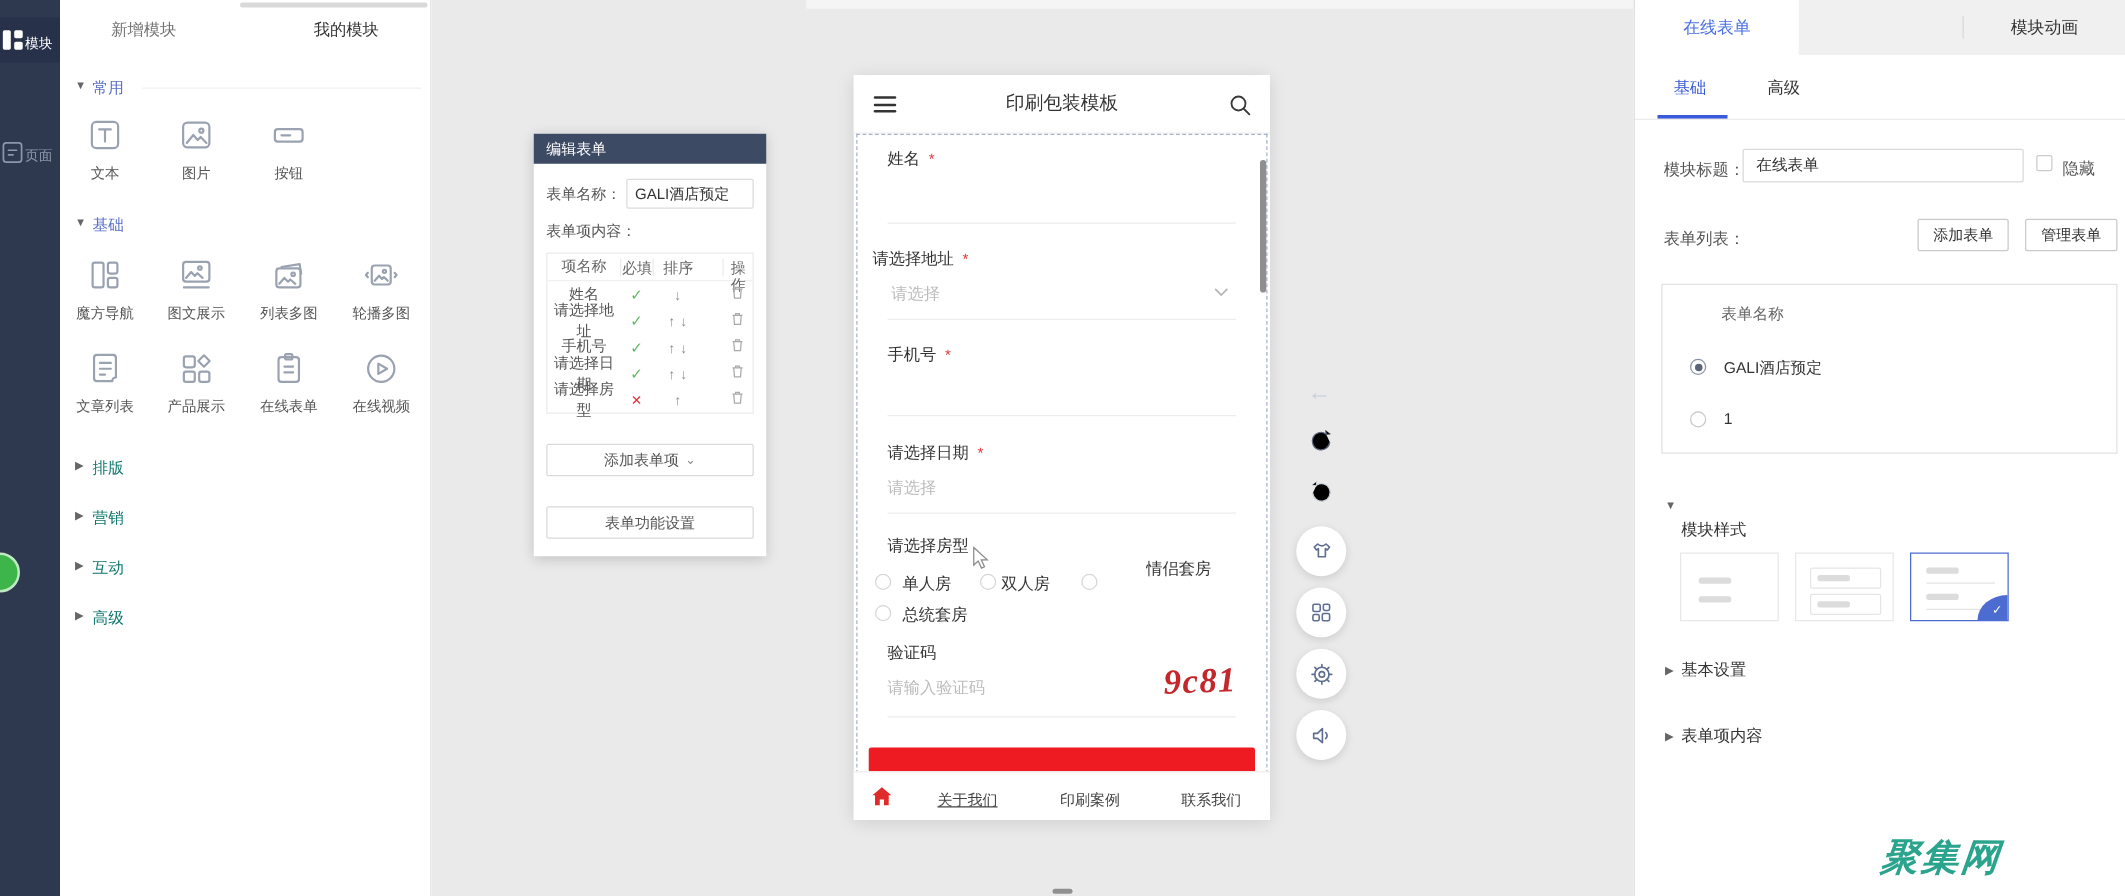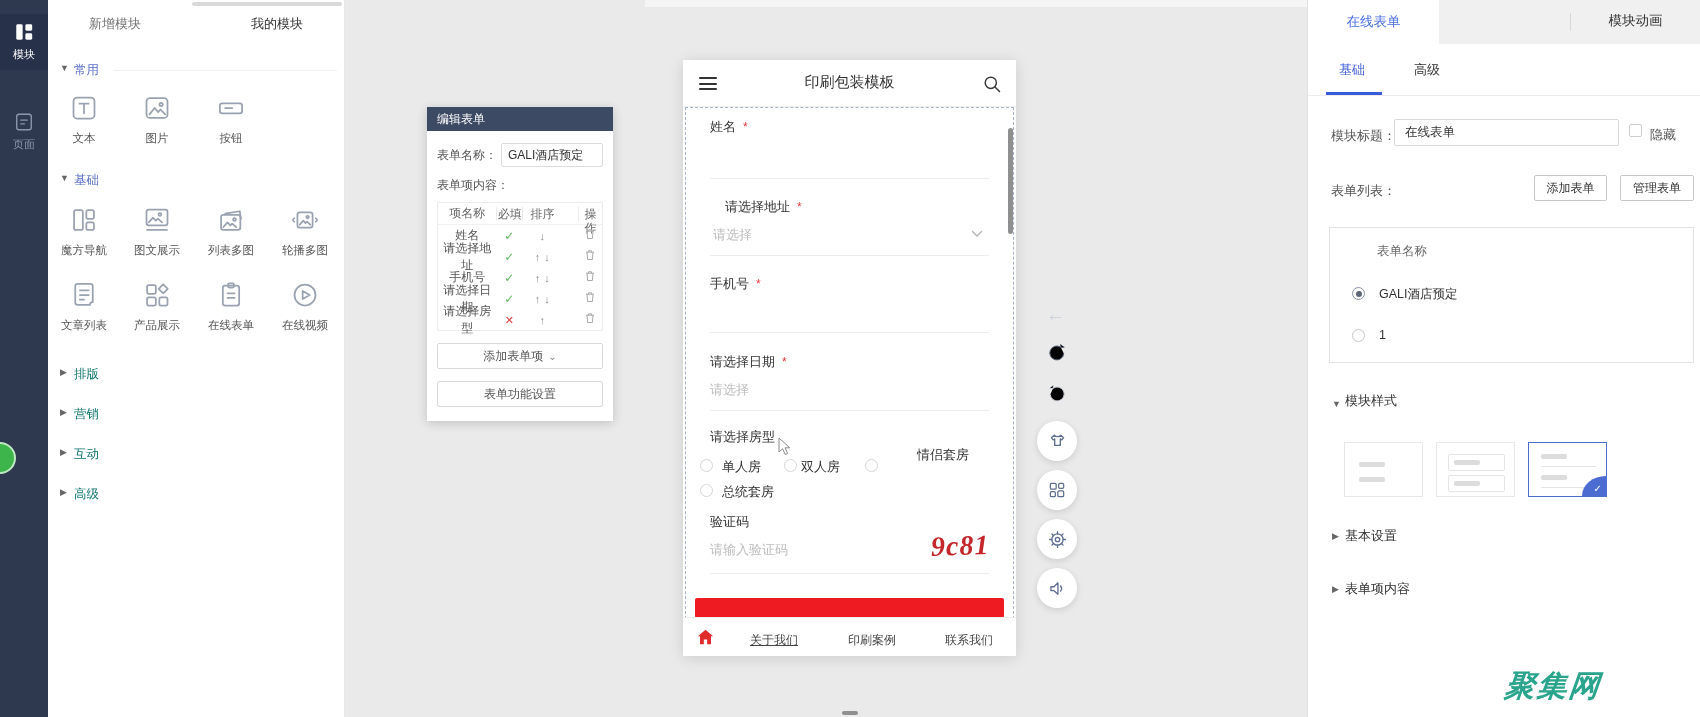--- a/index.html
+++ b/index.html
@@ -2,21 +2,21 @@
 <html><head>
 <meta charset="utf-8">
 <style>
   * { margin:0; padding:0; box-sizing:border-box; }
   html,body { width:1700px; height:717px; overflow:hidden; }
   body { font-family:"Liberation Sans","DejaVu Sans",sans-serif; color:#333; background:#fff; }
   #app { position:relative; width:1700px; height:717px; overflow:hidden; background:#fff; }
 
   
   .rail { position:absolute; left:0; top:0; width:48px; height:717px; background:#2e3950; z-index:30; }
-  .rail-item { position:absolute; left:0; width:48px; display:flex; flex-direction:column; align-items:center; cursor:pointer; padding:8px 0; }
+  .rail-item { position:absolute; left:0; width:48px; display:flex; flex-direction:row; align-items:center; cursor:pointer; padding:8px 0; }
   .rail-item.active { background:#27314a; }
   .rail-item .rlabel { font-size:11px; margin-top:5px; }
   .rail-item.active .rlabel { color:#fff; }
   .rail-item .rlabel { color:#8d97ab; }
   .green-widget { position:absolute; left:-16px; top:442px; width:32px; height:32px; border-radius:50%; background:#3db54a; border:2px solid #bfe9c3; z-index:40; }
 
   
   .mod-panel { position:absolute; left:48px; top:0; width:297px; height:717px; background:#fff; border-right:1px solid #e6e6e6; z-index:20; }
   .mp-strip { position:absolute; left:144px; top:2px; width:150px; height:4px; background:#d9d9d9; border-radius:2px; }
   .mp-tab { position:absolute; top:15px; font-size:13px; cursor:pointer; color:#333; }
@@ -49,21 +49,21 @@
   .ef-tr { display:flex; align-items:center; height:21px; }
   .ef-tr.head { height:22px; color:#666; border-bottom:1px solid #f0f0f0; }
   .ef-c { text-align:center; }
   .ef-c1 { width:64px; } .ef-c2 { width:28px; } .ef-c3 { width:44px; } .ef-c4 { width:26px;margin-left:16px; }
   .ef-tr.head .ef-c2, .ef-tr.head .ef-c3, .ef-tr.head .ef-c4 { border-left:1px solid #ebebeb; height:14px; line-height:14px; }
   .ef-name { color:#555; }
   .check { color:#5cb85c; font-size:12px; }
   .cross { color:#e4393c; font-size:11px; }
   .sort-arrow { color:#8c8c8c; font-size:11px; cursor:pointer; padding:0 2px; }
   .trash { width:12px; height:12px; display:inline-block; cursor:pointer; }
-  .ep-btn { margin-top:12px; height:26px; border:1px solid #d9d9d9; border-radius:2px; background:#fff; width:100%; font-size:12px; color:#555; display:flex; align-items:center; justify-content:center; cursor:pointer; }
+  .ep-btn { margin-top:24px; height:26px; border:1px solid #d9d9d9; border-radius:2px; background:#fff; width:100%; font-size:12px; color:#555; display:flex; align-items:center; justify-content:center; cursor:pointer; }
   .caret { font-size:10px; color:#888; margin-left:5px; }
 
   
   .phone { position:absolute; left:683px; top:60px; width:333px; height:596px; background:#fff; box-shadow:0 2px 14px rgba(0,0,0,.13); z-index:5; }
   .ph-header { position:absolute; left:0; top:0; width:333px; height:47px; background:#fff; border-bottom:1px solid #f0f0f0; }
   .hamburger { position:absolute; left:16px; top:17px; width:18px; height:13px; cursor:pointer; }
   .hamburger i { display:block; height:2px; background:#333; border-radius:1px; margin-bottom:3.5px; }
   .ph-title { position:absolute; left:0; top:13px; width:333px; text-align:center; font-size:15px; color:#333; }
   .ph-search { position:absolute; right:14px; top:14px; width:20px; height:20px; cursor:pointer; }
   .ph-dashed { position:absolute; left:2px; top:47px; width:329px; height:547px; border:1px dashed #a8b2c6; pointer-events:none; }
@@ -389,21 +389,21 @@
             <circle cx="8.8" cy="8.8" r="5.6"></circle>
             <path d="M13.2 13.2 L17.5 17.5"></path>
           </g>
         </svg>
     </div>
     <div class="ph-dashed"></div>
 
     <div class="f-label" style="left:27px; top:58px;"><span>姓名</span><span class="f-star">*</span></div>
     <div class="f-line" style="top:118px;"></div>
 
-    <div class="f-label" style="left:42px; top:138px;text-align:right;"><span>请选择地址</span><span class="f-star">*</span></div>
+    <div class="f-label" style="left:15px; top:138px;text-align:right;"><span>请选择地址</span><span class="f-star">*</span></div>
     <div class="f-ph" style="left:30px; top:166px;">请选择</div>
     <svg class="f-chev" style="left:288px; top:170px;" viewBox="0 0 12 8">
         <path d="M1.5 1.5 L6 6 L10.5 1.5" stroke="#b5b5b5" fill="none" stroke-width="1.4" stroke-linecap="round"></path>
       </svg>
     <div class="f-line" style="top:195px;"></div>
 
     <div class="f-label" style="left:27px; top:215px;"><span>手机号</span><span class="f-star">*</span></div>
     <div class="f-line" style="top:272px;"></div>
 
     <div class="f-label" style="left:27px; top:293px;"><span>请选择日期</span><span class="f-star">*</span></div>
@@ -479,21 +479,21 @@
   <div class="fab" style="top:568px;">
     <svg width="21" height="21" viewBox="0 0 24 24">
         <path d="M4.5 10 V14.5 H8 L12.5 18.5 V5.5 L8 10 Z"></path>
         <path d="M15.5 9.2 a4.2 4.2 0 0 1 0 5.6"></path>
       </svg>
   </div>
 
   <aside class="set-panel">
     <div class="sp-tabbar">
       <div class="sp-tab active" style="left:0; width:131px;">在线表单</div>
-      <div class="sp-tab" style="left:262px; width:131px;font-family:Liberation Mono, monospace;">模块动画</div>
+      <div class="sp-tab" style="left:262px; width:131px;">模块动画</div>
       <div class="sp-tabsep"></div>
     </div>
 
     <span class="sub-tab" style="left:31px; color:#3a5bd9;">基础</span>
     <span class="sub-tab" style="left:106px; color:#333;">高级</span>
     <div class="sub-underline"></div>
     <div class="sp-divider"></div>
 
     <span class="sp-label" style="left:23px; top:127px;">模块标题：</span>
     <div class="sp-input">在线表单</div>
@@ -506,21 +506,21 @@
 
     <div class="list-box">
       <span class="lb-header">表单名称</span>
       <span class="lb-radio sel" style="top:59px;"></span>
       <span class="lb-label" style="top:58px;">GALI酒店预定</span>
       <span class="lb-radio" style="top:101px;"></span>
       <span class="lb-label" style="top:100px;">1</span>
     </div>
 
     <span class="sp-sec-tri" style="top:399px;">▼</span>
-    <span class="sp-sec-label" style="top:392px;">模块样式</span>
+    <span class="sp-sec-label" style="top:415px;">模块样式</span>
 
     <div class="style-box" style="left:36px;">
       <span class="sb-bar" style="left:14px; top:19px;"></span>
       <span class="sb-bar" style="left:14px; top:34px;"></span>
     </div>
     <div class="style-box" style="left:128px;">
       <span class="sb-input" style="top:11px;"></span>
         <span class="sb-bar" style="left:17px; top:17px;"></span>
       <span class="sb-input" style="top:32px;"></span>
         <span class="sb-bar" style="left:17px; top:38px;"></span>

